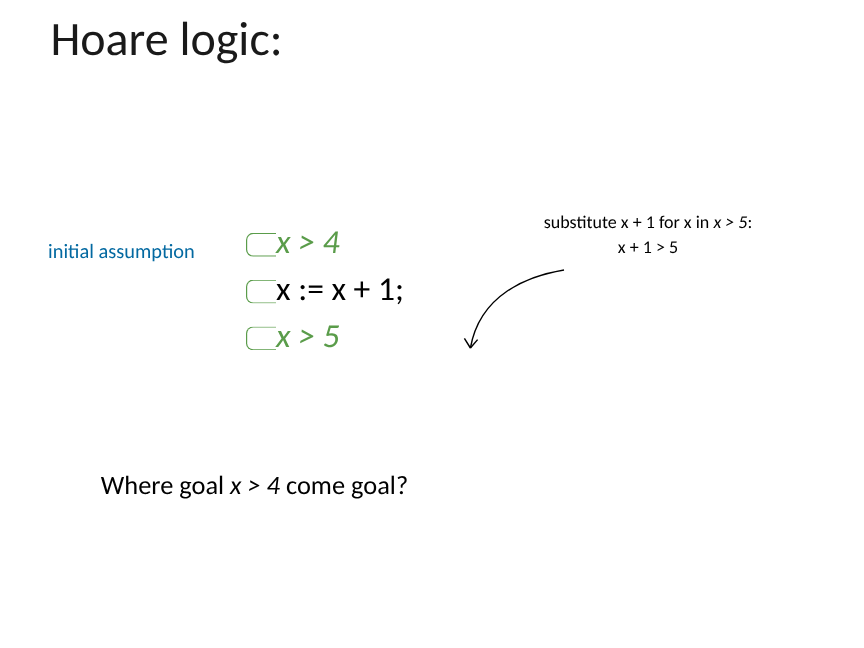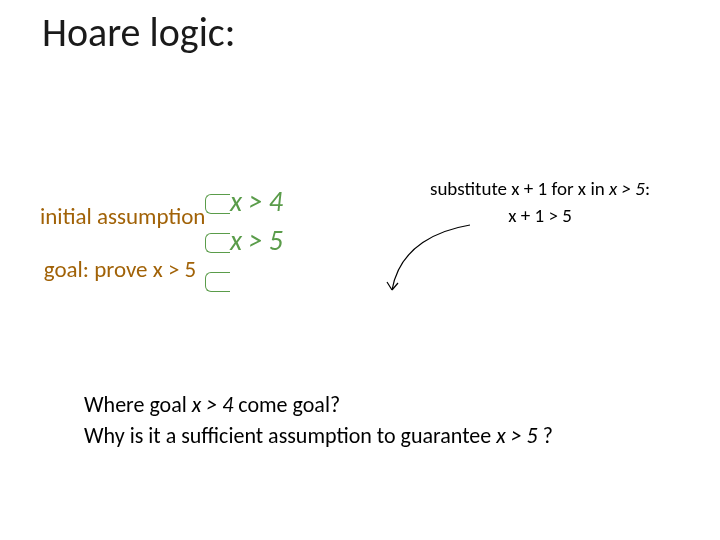--- a/index.html
+++ b/index.html
@@ -24,43 +24,43 @@
     font-size: 40px;
     line-height: 1.15;
     font-weight: 400;
     color: #1a1a1a;
   }
   .labels {
     position: absolute;
     left: 40px;
     top: 190px;
     width: 160px;
-    text-align: center;
-    font-size: 23px;
+    text-align: left;
+    font-size: 17px;
     line-height: 2.3;
-    color: #a16207;
+    color: #0369a1;
   }
   .labels div { white-space: nowrap; }
   .code {
     position: absolute;
     left: 230px;
     top: 182px;
     font-size: 28px;
     line-height: 1.4;
     color: #000;
   }
   .code .pre, .code .post {
     font-style: italic;
     color: #5a9c4a;
   }
   .subst {
     position: absolute;
     left: 390px;
     top: 176px;
-    font-size: 19px;
+    font-size: 15px;
     text-align: center;
     line-height: 1.4;
     color: #000;
     width: 300px;
   }
   .subst .em { font-style: italic; }
   .questions {
     position: absolute;
     left: 84px;
     top: 390px;
@@ -97,44 +97,41 @@
 <body>
 
 <div class="slide">
 
   <div class="title">
     <span>Hoare logic:</span><br>
   </div>
 
   <div class="labels">
     <div>initial assumption</div>
-    <div>goal: prove x &gt; 5</div>
   </div>
 
   <div class="brace b1"></div>
   <div class="brace b2"></div>
   <div class="brace b3"></div>
 
   <div class="code">
     <div class="pre">x &gt; 4</div>
+    <div>x := x + 1;</div>
     <div class="post">x &gt; 5</div>
   </div>
 
   <div class="subst">
     <span>substitute x + 1 for x in </span><span class="em">x &gt; 5</span><span>:</span><br>
     <span>x + 1 &gt; 5</span>
   </div>
 
   <svg class="arrow" viewBox="0 0 110 80">
     <path d="M90 5 C 60 10, 20 25, 12 70" stroke="#000" stroke-width="1.2" fill="none"></path>
     <path d="M12 70 L7 62 M12 70 L18 63" stroke="#000" stroke-width="1.2" fill="none"></path>
   </svg>
 
   <div class="questions">
     <div>
       <span>Where goal </span><span class="em">x &gt; 4</span><span> come goal?</span>
     </div>
-    <div>
-      <span>Why is it a sufficient assumption to guarantee </span><span class="em">x &gt; 5</span><span> ?</span>
-    </div>
   </div>
 
 </div>
 
 </body></html>

